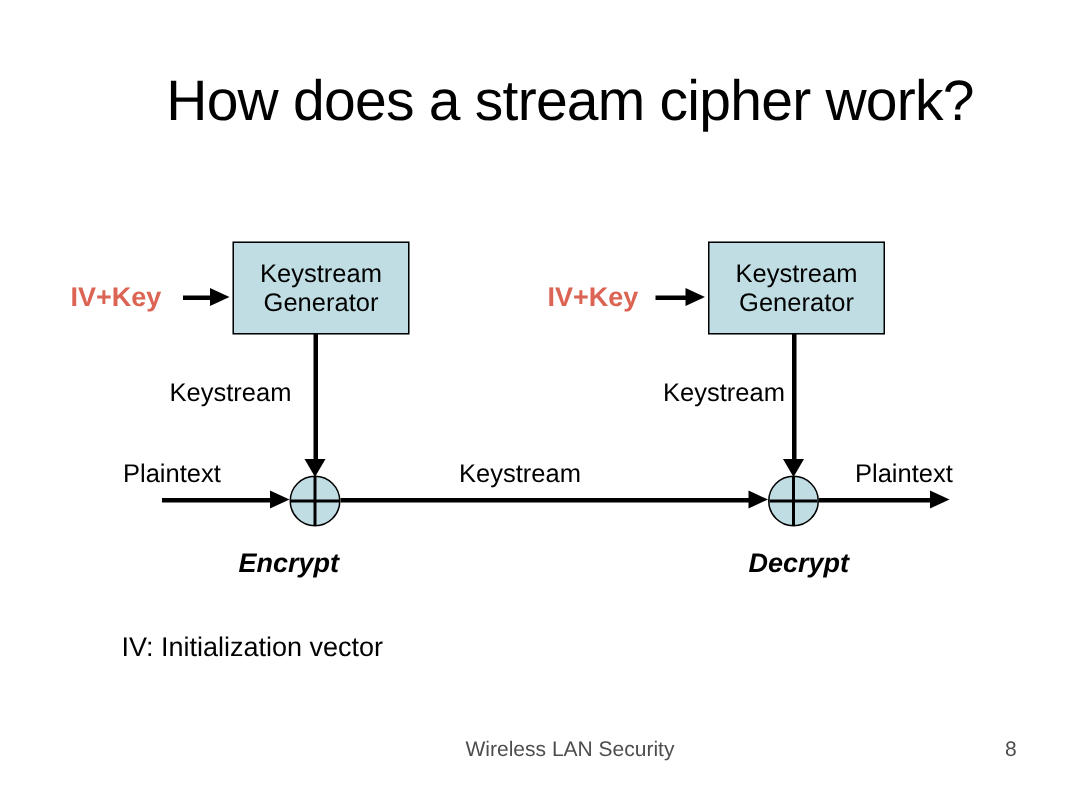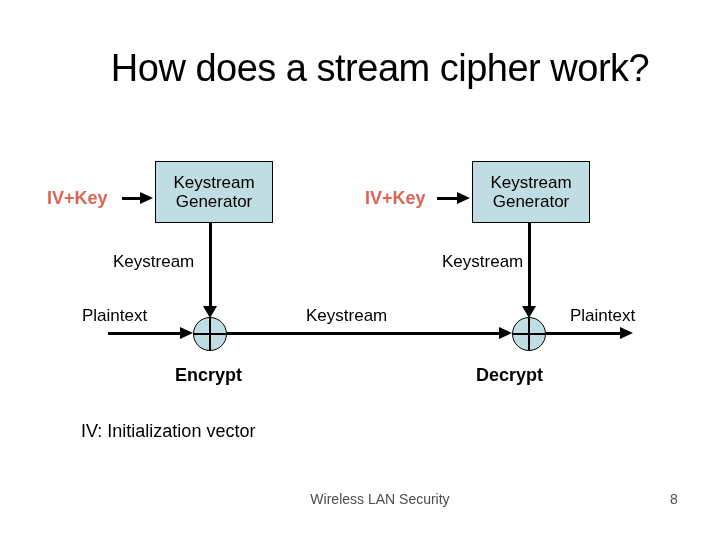--- a/index.html
+++ b/index.html
@@ -71,21 +71,21 @@
   <div class="lbl" style="left:82px; top:306px;">Plaintext</div>
 
   <div class="hline" style="left:108px; top:332px; width:73px;"></div>
   <div class="arrow-right" style="left:180px; top:327px;"></div>
 
   <div class="xor" style="left:193px; top:317px;">
     <div class="cross-v"></div>
     <div class="cross-h"></div>
   </div>
 
-  <div class="lbl op" style="left:175px; top:365px;">Encrypt</div>
+  <div class="lbl op" style="left:159px; top:365px;font-style:italic;">Encrypt</div>
 
   <div class="hline" style="left:227px; top:332px; width:273px;"></div>
   <div class="arrow-right" style="left:499px; top:327px;"></div>
   <div class="lbl" style="left:306px; top:306px;">Keystream</div>
 
   <div class="lbl accent" style="left:365px; top:188px;">IV+Key</div>
 
   <div class="hline" style="left:437px; top:197px; width:21px;"></div>
   <div class="arrow-right" style="left:457px; top:192px;"></div>
 
@@ -101,20 +101,20 @@
 
   <div class="xor" style="left:512px; top:317px;">
     <div class="cross-v"></div>
     <div class="cross-h"></div>
   </div>
 
   <div class="hline" style="left:546px; top:332px; width:75px;"></div>
   <div class="arrow-right" style="left:620px; top:327px;"></div>
   <div class="lbl" style="left:570px; top:306px;">Plaintext</div>
 
-  <div class="lbl op" style="left:476px; top:365px;">Decrypt</div>
+  <div class="lbl op" style="left:499px; top:365px;font-style:italic;">Decrypt</div>
 
   <div class="note">IV: Initialization vector</div>
 
   <div class="footer-title">Wireless LAN Security</div>
   <div class="page-num">8</div>
 
 </div>
 
 </body></html>

